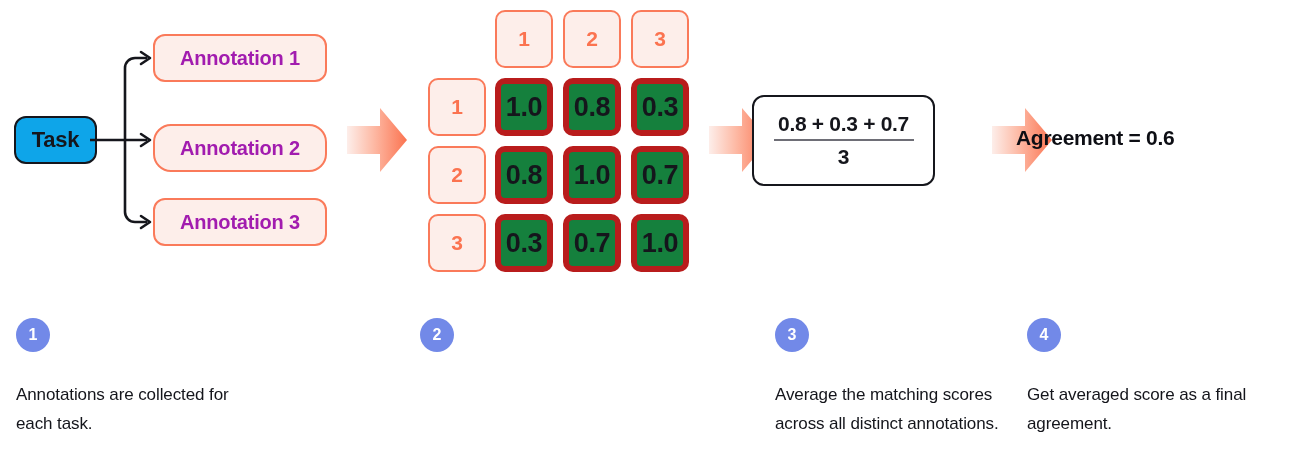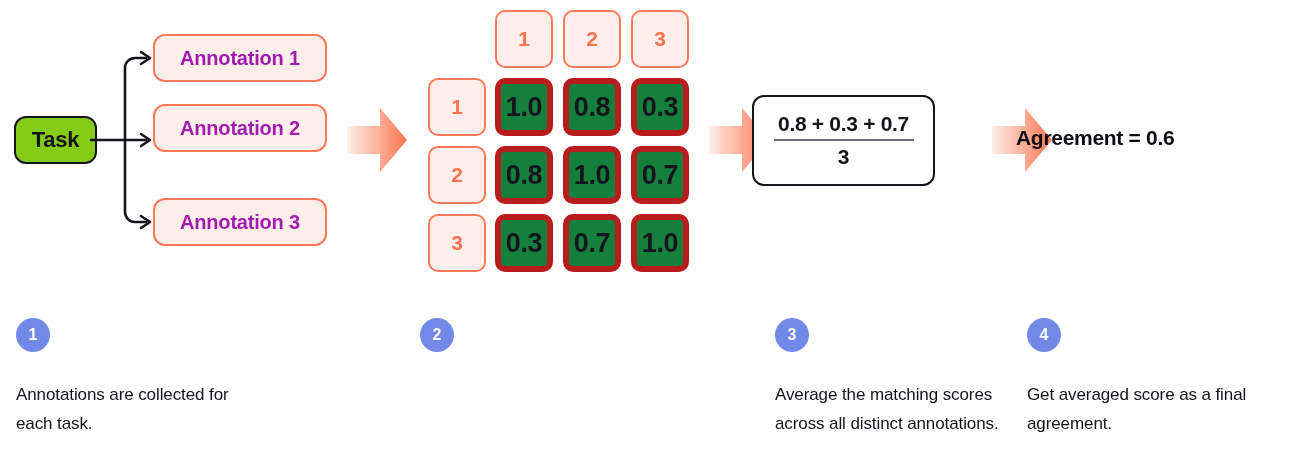--- a/index.html
+++ b/index.html
@@ -22,21 +22,21 @@
 
   
   .task-box {
     position: absolute;
     left: 14px;
     top: 116px;
     width: 83px;
     height: 48px;
     border: 2px solid #15161c;
     border-radius: 12px;
-    background: #84cc16;
+    background: #0ea5e9;
     display: flex;
     align-items: center;
     justify-content: center;
     font-size: 22px;
     font-weight: 700;
     letter-spacing: -0.2px;
     color: #15161c;
     box-sizing: border-box;
   }
 
@@ -61,21 +61,21 @@
     display: flex;
     align-items: center;
     justify-content: center;
     font-size: 20px;
     font-weight: 700;
     letter-spacing: -0.2px;
     color: #a21caf;
     box-sizing: border-box;
   }
   .ann-1 { top: 34px; }
-  .ann-2 { top: 104px; }
+  .ann-2 { top: 124px; border-radius: 18px; }
   .ann-3 { top: 198px; }
 
   
   .big-arrow {
     position: absolute;
     width: 60px;
     height: 64px;
   }
   .arrow-1 { left: 347px; top: 108px; }
   .arrow-2 { left: 709px; top: 108px; }

